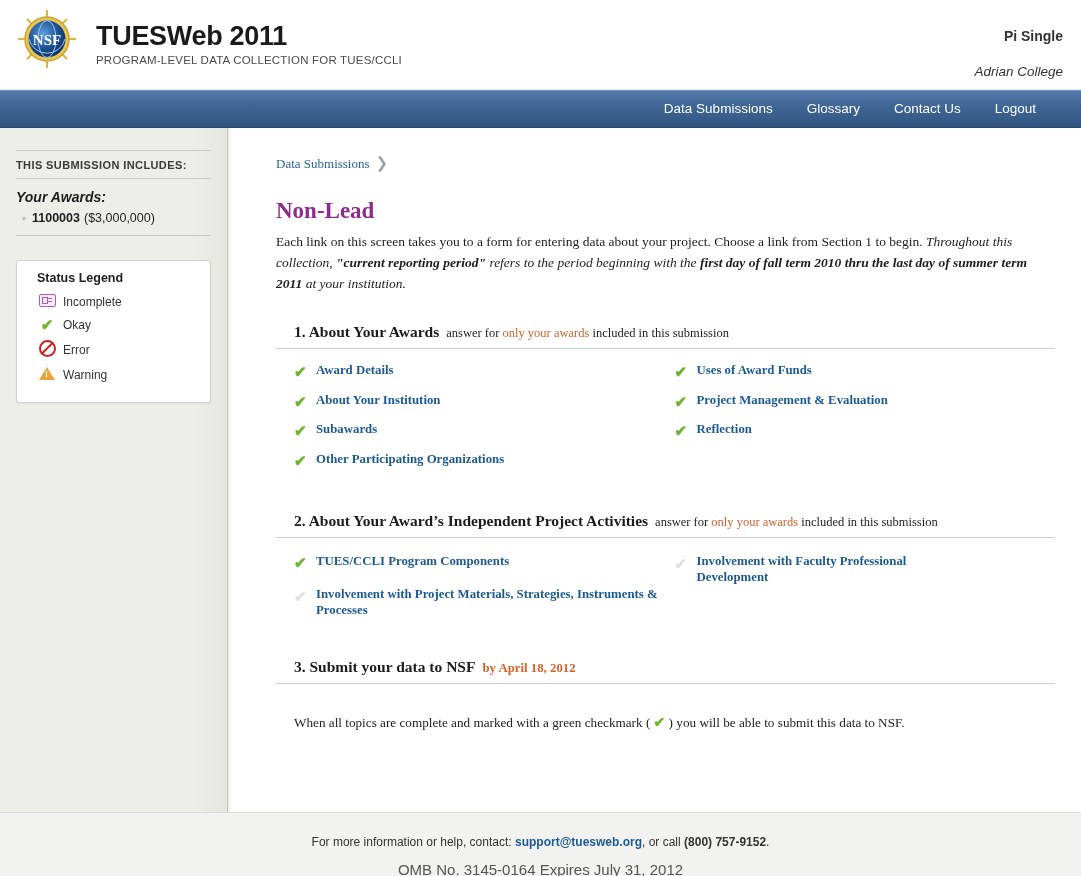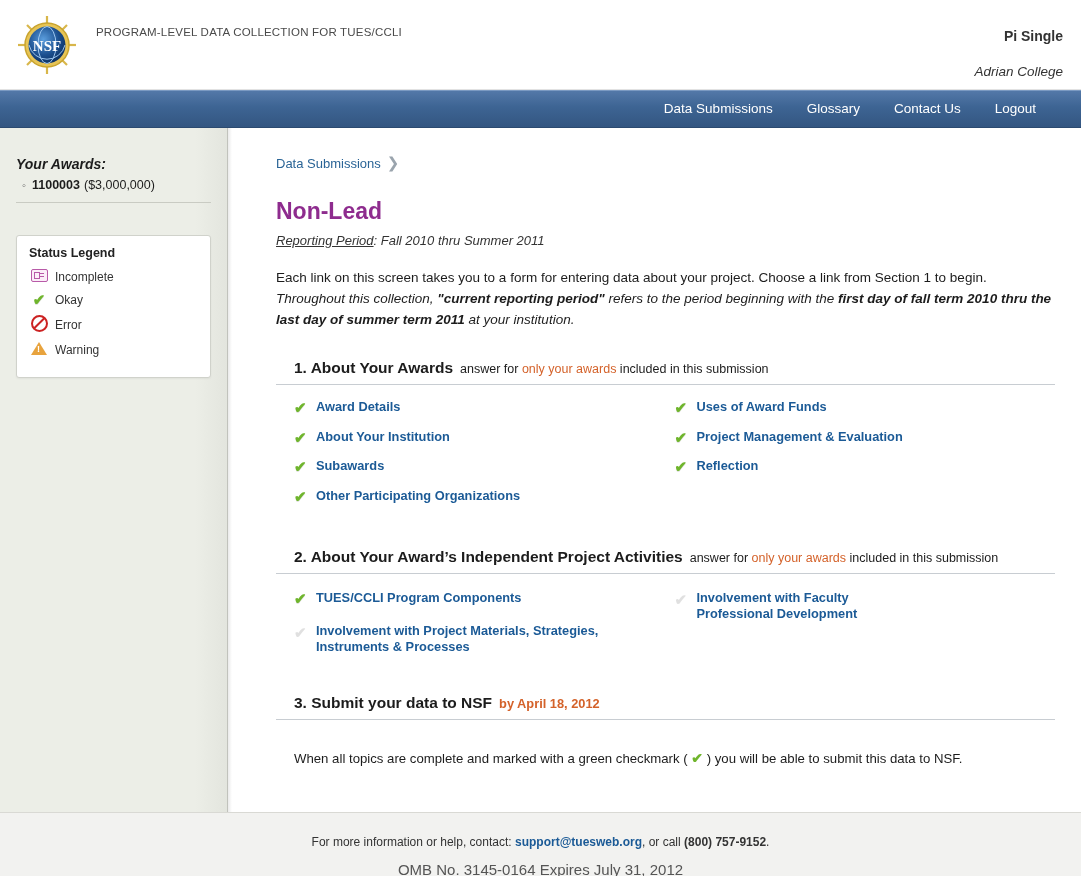--- a/index.html
+++ b/index.html
@@ -19,21 +19,21 @@
   
   .header {
     position: relative;
     height: 89px;
     background: #ffffff;
     border-bottom: 1px solid #e2e2e2;
   }
   .nsf-logo {
     position: absolute;
     left: 16px;
-    top: 14px;
+    top: 8px;
     width: 62px;
     height: 62px;
   }
   .title-block {
     position: absolute;
     left: 96px;
     top: 22px;
   }
   .app-title {
     font-size: 27px;
@@ -140,25 +140,25 @@
   }
   .sb-bullet {
     width: 10px;
     color: #666;
     font-size: 11px;
   }
   .sb-award-id { font-weight: bold; color: #1d1d1d; }
   .sb-award-amt { color: #1d1d1d; margin-left: 4px; }
 
   .legend-box {
-    margin-top: 32px;
+    margin-top: 24px;
     background: #ffffff;
     border: 1px solid #d0d2cb;
     border-radius: 3px;
-    padding: 10px 12px 12px 12px;
+    padding: 10px 12px 12px 20px;
     box-shadow: 0 1px 2px rgba(0,0,0,0.05);
   }
   .legend-title {
     font-size: 12.5px;
     font-weight: bold;
     color: #222;
     margin-bottom: 9px;
   }
   .legend-row {
     display: flex;
@@ -234,20 +234,21 @@
     font-weight: bold;
     color: #fff;
   }
 
   
   .content {
     flex: 1;
     padding: 26px 26px 16px 48px;
     box-sizing: border-box;
     background: #ffffff;
+    font-family: Liberation Serif, serif;
   }
   .breadcrumb {
     font-size: 13px;
     color: #2a6496;
     margin-bottom: 26px;
   }
   .breadcrumb a {
     color: #2a6496;
     text-decoration: none;
     cursor: pointer;
@@ -391,38 +392,40 @@
         </g>
         <circle cx="31" cy="31" r="22" fill="#e7c455" stroke="#c9a42f" stroke-width="1.5"></circle>
         <circle cx="31" cy="31" r="18.5" fill="url(#ball)"></circle>
         <path d="M13 31 A18.5 18.5 0 0 0 49 31" fill="none" stroke="#9dc6ef" stroke-width="1"></path>
         <ellipse cx="31" cy="31" rx="9" ry="18.5" fill="none" stroke="#9dc6ef" stroke-width="1"></ellipse>
         <text x="31" y="37" font-family="&quot;Liberation Serif&quot;, serif" font-size="15" font-weight="bold" fill="#ffffff" text-anchor="middle">NSF</text>
       </g>
     </svg>
   </div>
   <div class="title-block">
+    <div class="app-title">TUESWeb 2011</div>
     <div class="app-subtitle">PROGRAM-LEVEL DATA COLLECTION FOR TUES/CCLI</div>
   </div>
   <div class="user-block">
     <div class="user-name">Pi Single</div>
     <div class="user-org">Adrian College</div>
   </div>
 </div>
 
 <div class="navbar">
   <a class="nav-item">Data Submissions</a>
   <a class="nav-item">Glossary</a>
   <a class="nav-item">Contact Us</a>
   <a class="nav-item">Logout</a>
 </div>
 
 <div class="layout">
 
   <div class="sidebar">
+    <div class="sb-heading">THIS SUBMISSION INCLUDES:</div>
     <div class="sb-awards-title">Your Awards:</div>
     <div class="sb-award-row">
       <span class="sb-bullet">◦</span>
       <span class="sb-award-id">1100003</span>
       <span class="sb-award-amt">($3,000,000)</span>
     </div>
 
     <div class="legend-box">
       <div class="legend-title">Status Legend</div>
 
@@ -449,23 +452,20 @@
   </div>
 
   <div class="content">
 
     <div class="breadcrumb">
       <a>Data Submissions</a><span class="crumb-sep">❯</span>
     </div>
 
     <div class="page-title">Non-Lead</div>
 
-    <div class="reporting-period">
-      <span class="rp-label">Reporting Period</span><span>: Fall 2010 thru Summer 2011</span>
-    </div>
 
     <div class="intro">
       <span>Each link on this screen takes you to a form for entering data about your project. Choose a link from Section 1 to begin.</span>
       <span class="em-italic">Throughout this collection, </span><b class="em-italic">"current reporting period"</b><span class="em-italic"> refers to the period beginning with the </span><b class="em-italic">first day of fall term 2010 thru the last day of summer term 2011</b><span class="em-italic"> at your institution.</span>
     </div>
 
     <div class="section1">
       <div class="section-head">
         <span class="section-num">1. About Your Awards</span>
         <span class="section-note"><span>answer for </span><span class="hl">only your awards</span><span> included in this submission</span></span>

